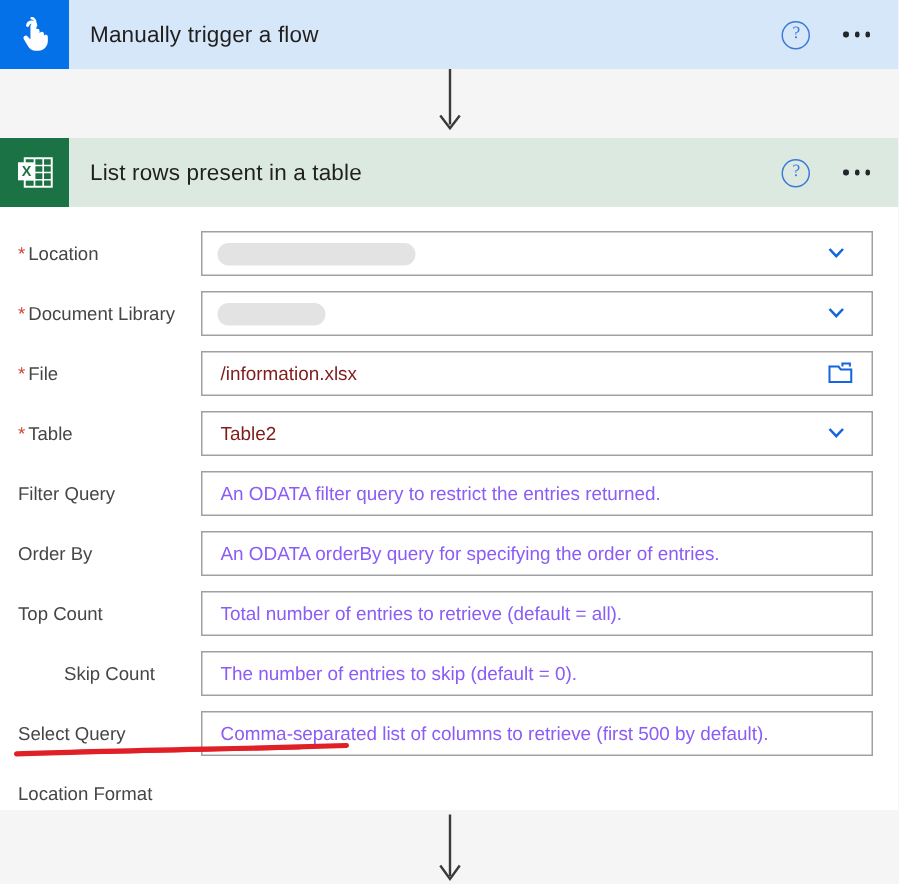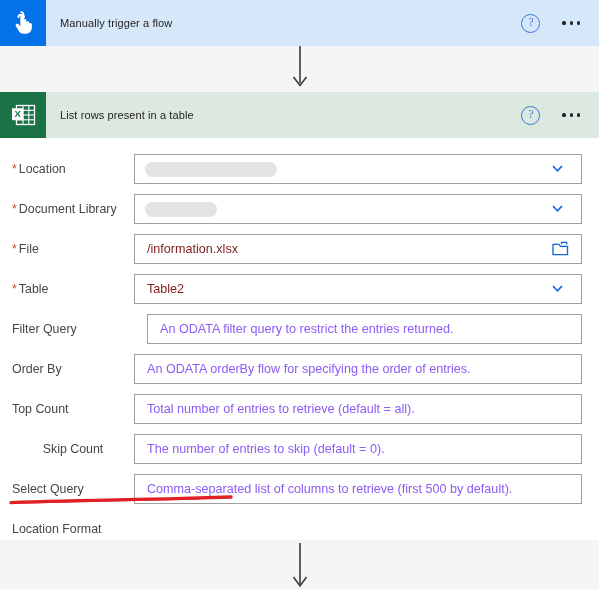--- a/index.html
+++ b/index.html
@@ -44,21 +44,21 @@
     display: flex;
     align-items: center;
     justify-content: center;
   }
   .node-icon.blue  { background: #0571e8; }
   .node-icon.green { background: #1b7345; }
 
   .node-title {
     flex: 1 1 auto;
     padding-left: 14px;
-    font-size: 11px;
+    font-size: 15px;
     color: #201f1e;
     letter-spacing: .1px;
     white-space: nowrap;
   }
 
   .header-tools {
     flex: 0 0 auto;
     display: flex;
     align-items: center;
     gap: 22px;
@@ -319,31 +319,31 @@
         <div class="field-control select">
           <div class="field-value">Table2</div>
           <div class="chev">
             <svg width="11" height="11" viewBox="0 0 11 11">
                 <polyline points="1,3 5.5,7.8 10,3" fill="none" stroke="#1565e0" stroke-width="1.7"></polyline>
               </svg>
           </div>
         </div>
       </div>
 
-      <div class="field-row" style="margin-top:6px;gap:13px;">
+      <div class="field-row" style="margin-top:6px;">
         <div class="field-label">Filter Query</div>
         <div class="field-control">
           <div class="field-value placeholder">An ODATA filter query to restrict the entries returned.</div>
         </div>
       </div>
 
       <div class="field-row" style="margin-top:6px;">
         <div class="field-label">Order By</div>
         <div class="field-control">
-          <div class="field-value placeholder">An ODATA orderBy flow for specifying the order of entries.</div>
+          <div class="field-value placeholder">An ODATA orderBy query for specifying the order of entries.</div>
         </div>
       </div>
 
       <div class="field-row" style="margin-top:6px;">
         <div class="field-label">Top Count</div>
         <div class="field-control">
           <div class="field-value placeholder">Total number of entries to retrieve (default = all).</div>
         </div>
       </div>
 

